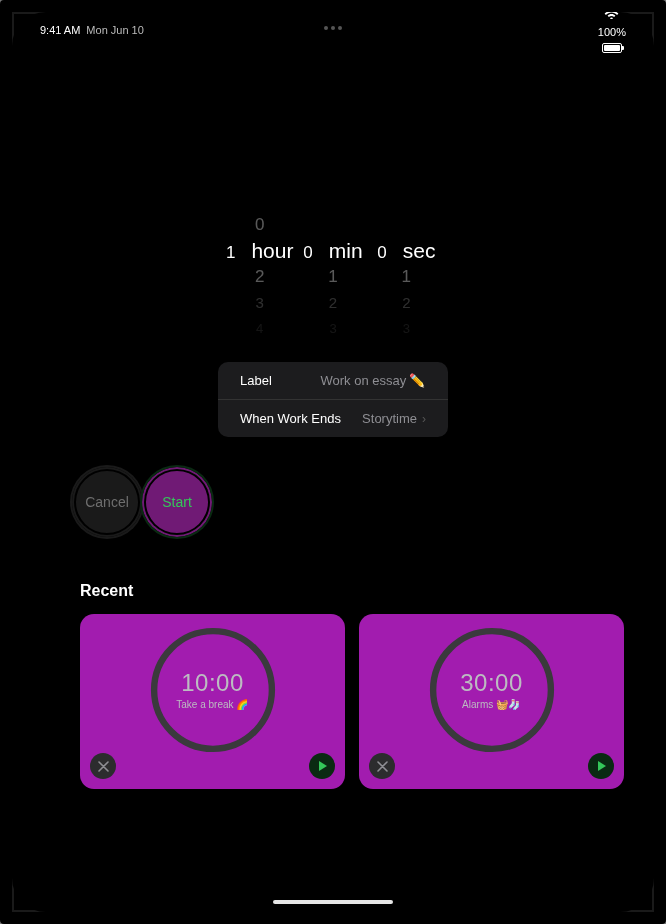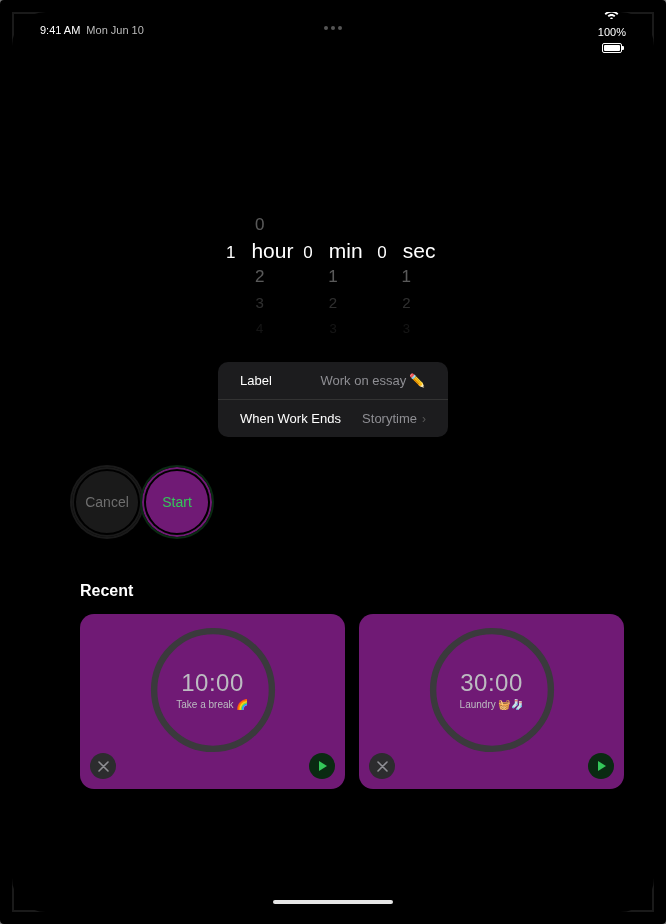--- a/index.html
+++ b/index.html
@@ -86,21 +86,21 @@
   .circ-btn::before { content:''; position:absolute; inset:0; border-radius:50%; border: 2px solid transparent; }
   .btn-cancel { background: #1a1a1a; color:#6e6e6e; }
   .btn-cancel::before { box-shadow: inset 0 0 0 2px #000, 0 0 0 2px #1a1a1a; }
   .btn-start { background: #701a75; color:#34c759; }
   .btn-start::before { box-shadow: inset 0 0 0 2px #000, 0 0 0 2px #0a2a12; }
 
   
   .recent { position:absolute; top: 570px; left:30px; right:30px;margin-left:38px; }
   .recent h3 { color:#fff; font-size:16px; font-weight:600; margin-bottom:14px; }
   .recent-row { display:flex; gap:14px; }
-  .recent-card { flex:1; background:#701a75; border-radius:14px; padding:12px 12px 10px; position:relative; min-height:175px; }
+  .recent-card { flex:1; background:#a21caf; border-radius:14px; padding:12px 12px 10px; position:relative; min-height:175px; }
   .dial { position:relative; width:128px; height:128px; margin: 0 auto; }
   .dial svg { width:100%; height:100%; display:block; }
   .dial-text { position:absolute; inset:0; display:flex; flex-direction:column; align-items:center; justify-content:center; }
   .dial-time { color:#bcbcc1; font-size:24px; font-weight:300; letter-spacing:0.5px; }
   .dial-label { color:#bcbcc1; font-size:10px; margin-top:2px; text-align:center; padding:0 10px; line-height:1.2; }
   .card-controls { position:absolute; left:10px; right:10px; bottom:10px; display:flex; justify-content:space-between; align-items:center; }
   .icon-btn { width:26px; height:26px; border-radius:50%; display:flex; align-items:center; justify-content:center; cursor:pointer; }
   .btn-del { background:#2c2c2e; color:#8e8e93; }
   .btn-play { background:#0a2a12; color:#34c759; }
   .btn-play svg { margin-left:2px; }
@@ -226,21 +226,21 @@
         </div>
       </div>
           </div>
           <div class="recent-card">
       <div class="dial">
         <svg viewBox="0 0 100 100">
                 <circle cx="50" cy="50" r="46" fill="none" stroke="#3a3a3c" stroke-width="5"></circle>
               </svg>
         <div class="dial-text">
           <div class="dial-time">30:00</div>
-          <div class="dial-label">Laundry 🧺🧦</div>
+          <div class="dial-label">Alarms 🧺🧦</div>
         </div>
       </div>
       <div class="card-controls">
         <div class="icon-btn btn-del">
           <svg width="11" height="11" viewBox="0 0 11 11">
                   <path d="M1 1l9 9M10 1l-9 9" stroke="#8e8e93" stroke-width="1.6" stroke-linecap="round"></path>
                 </svg>
         </div>
         <div class="icon-btn btn-play">
           <svg width="10" height="12" viewBox="0 0 10 12">

